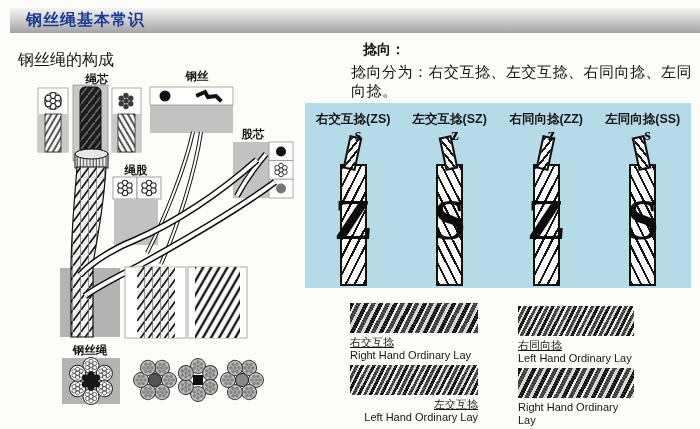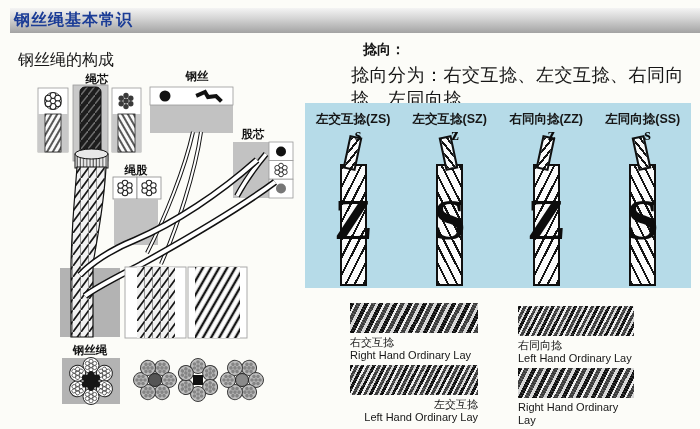--- a/index.html
+++ b/index.html
@@ -5,28 +5,28 @@
   html,body { margin:0; padding:0; }
   .page {
     position:relative; width:700px; height:429px; overflow:hidden;
     background:#fcfcf8; color:#161616;
     font-family:"Liberation Sans","DejaVu Sans",sans-serif;
   }
   
   .header-bar {
     position:absolute; left:10px; top:8px; width:690px; height:25px;
     background:linear-gradient(180deg,#f4f4f4 0%,#d6d6d6 40%,#a3a3a3 100%);
-    display:flex; align-items:center; padding-left:4px; box-sizing:border-box;
+    display:flex; align-items:center; padding-left:16px; box-sizing:border-box;
   }
   .header-title { font-size:16px; font-weight:bold; color:#1b3c96; letter-spacing:1px; }
 
   .comp-title { position:absolute; left:18px; top:50px; font-size:16px; font-weight:normal; }
 
   .lay-heading { position:absolute; left:363px; top:41px; font-size:14px; font-weight:bold; }
-  .lay-desc    { position:absolute; left:351px; top:63px; font-size:18px; letter-spacing:.5px; }
+  .lay-desc    { position:absolute; left:351px; top:63px; font-size:15px; letter-spacing:.5px; }
 
   
   .lay-panel {
     position:absolute; left:305px; top:103px; width:386px; height:185px;
     background:#b6dbe8; display:flex; box-sizing:border-box; padding-top:8px;
   }
   .lay-col { width:25%; display:flex; flex-direction:column; align-items:center; }
   .lay-col-label { font-size:12.5px; font-weight:600; white-space:nowrap; }
   .lay-rope-wrap { position:relative; margin-top:36px; }
   .lay-rope {
@@ -56,21 +56,21 @@
     height:30px; margin-bottom:3px;
     background:
       repeating-linear-gradient(27deg, rgba(255,255,255,.18) 0 1px, rgba(0,0,0,0) 1px 3px),
       repeating-linear-gradient(117deg, #0e0e0e 0 4px, #ededed 4px 6px, #3a3a3a 6px 10px, #d6d6d6 10px 13px);
   }
   .photo.fine {
     background:
       repeating-linear-gradient(150deg, rgba(255,255,255,.18) 0 1px, rgba(0,0,0,0) 1px 3px),
       repeating-linear-gradient(117deg, #0e0e0e 0 3px, #ededed 3px 5px, #3a3a3a 5px 8px, #d6d6d6 8px 10px);
   }
-  .photo-cn { font-size:11px; line-height:13px; }
+  .photo-cn { font-size:11px; line-height:13px;text-decoration:underline; }
   .photo-en { font-size:11px; line-height:13px; }
 
   .left-diagram { position:absolute; left:25px; top:68px; }
   svg text { font-family:"Liberation Sans","DejaVu Sans",sans-serif; }
 </style>
 </head>
 <body>
 
 <div class="page">
 
@@ -267,21 +267,21 @@
       <use href="#gs" xlink:href="#gs" transform="rotate(330) translate(0,-14)"></use>
       <circle r="6.5" fill="#8a8a8a" stroke="#222" stroke-width="1"></circle>
     </g>
   </svg>
 
   <div class="lay-heading">捻向：</div>
   <div class="lay-desc">捻向分为：右交互捻、左交互捻、右同向捻、左同向捻。</div>
 
   <div class="lay-panel">
     <div class="lay-col">
-      <span class="lay-col-label">左交互捻(ZS)</span>
+      <span class="lay-col-label">右交互捻(ZS)</span>
       <div class="lay-rope-wrap">
         <div class="lay-rope">
           <span class="lay-strand"></span>
           <span class="lay-small-letter">s</span>
           <span class="lay-letter">Z</span>
         </div>
       </div>
     </div>
     <div class="lay-col">
       <span class="lay-col-label">左交互捻(SZ)</span>

